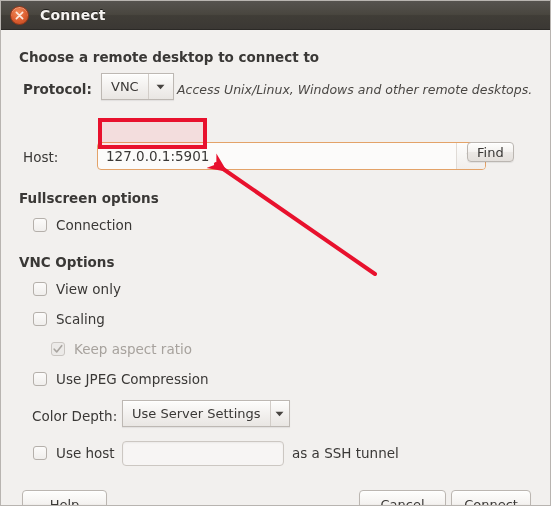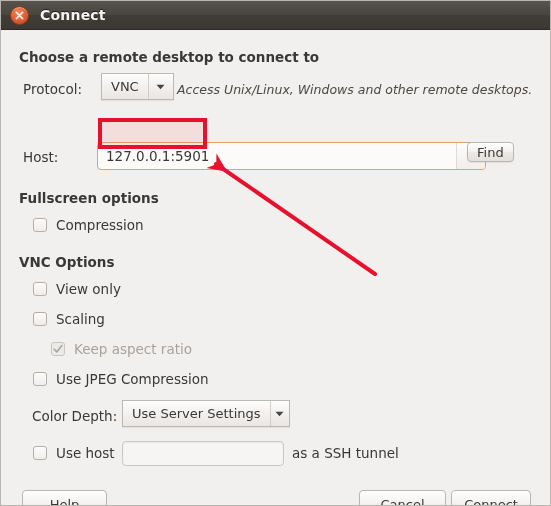--- a/index.html
+++ b/index.html
@@ -215,21 +215,21 @@
         <path d="M2.4 2.4 L8.6 8.6 M8.6 2.4 L2.4 8.6" stroke="#fce8dd" stroke-width="1.7" stroke-linecap="round"></path>
       </svg>
     </div>
     <div class="title-text">Connect</div>
   </div>
 
   <div id="content">
 
     <div class="abs section-head" style="left:18px; top:19px;">Choose a remote desktop to connect to</div>
 
-    <div class="abs field-label" style="left:22px; top:51px;">Protocol:</div>
+    <div class="abs field-label" style="left:22px; top:51px;font-weight:bold;">Protocol:</div>
     <div class="abs combo-btn" style="left:100px; top:43px;">
       <div class="cb-label">VNC</div>
       <div class="cb-arrow">
         <svg width="9" height="6" viewBox="0 0 9 6">
           <path d="M0.5 0.8 L4.5 5.2 L8.5 0.8 Z" fill="#474441"></path>
         </svg>
       </div>
     </div>
     <div class="abs hint-italic" style="left:176px; top:52px;">Access Unix/Linux, Windows and other remote desktops.</div>
 
@@ -241,21 +241,21 @@
           <path d="M0.6 0.7 L5 5.4 L9.4 0.7 Z" fill="#3f3c39"></path>
         </svg>
       </div>
     </div>
     <div class="abs btn" style="left:466px; top:112px; height:20px; padding:0 9px;">Find</div>
 
     <div class="abs section-head" style="left:18px; top:160px;">Fullscreen options</div>
 
     <div class="abs cb-row" style="left:32px; top:187px;">
       <div class="checkbox"></div>
-      <div class="cb-label-text">Compression</div>
+      <div class="cb-label-text">Connection</div>
     </div>
 
     <div class="abs section-head" style="left:18px; top:224px;">VNC Options</div>
 
     <div class="abs cb-row" style="left:32px; top:251px;">
       <div class="checkbox"></div>
       <div class="cb-label-text">View only</div>
     </div>
 
     <div class="abs cb-row" style="left:32px; top:281px;">

